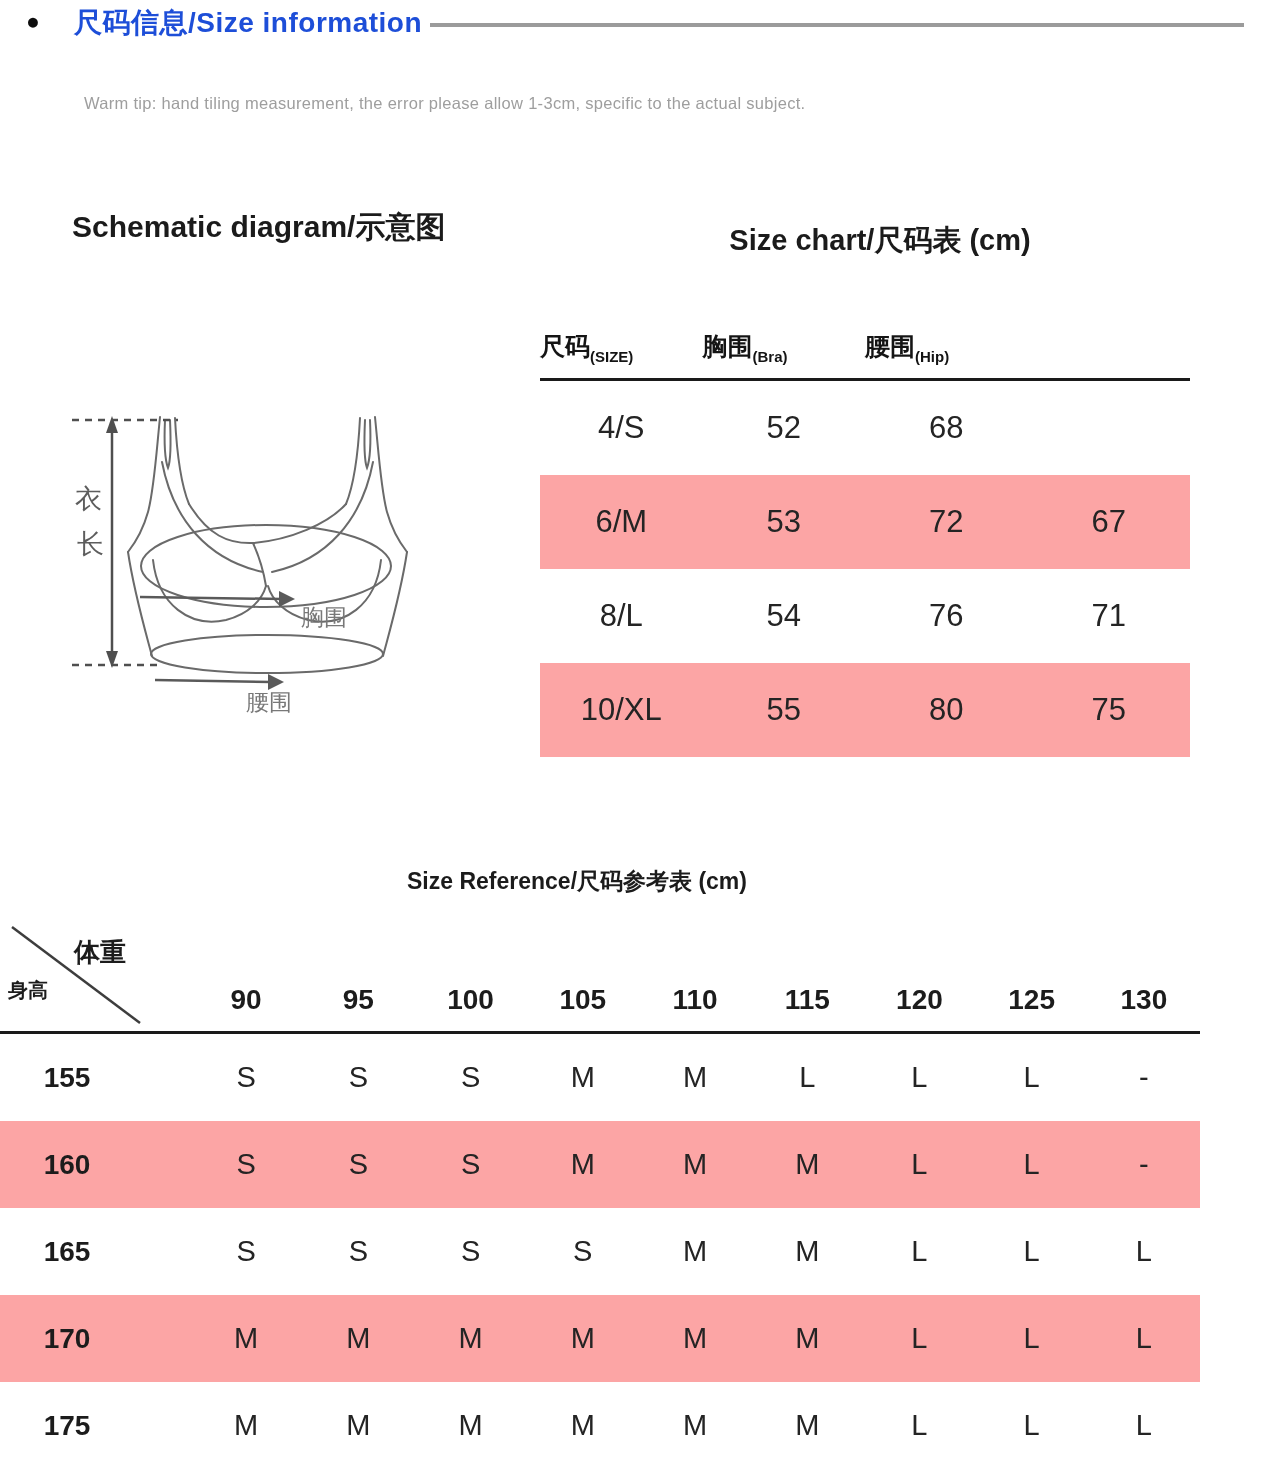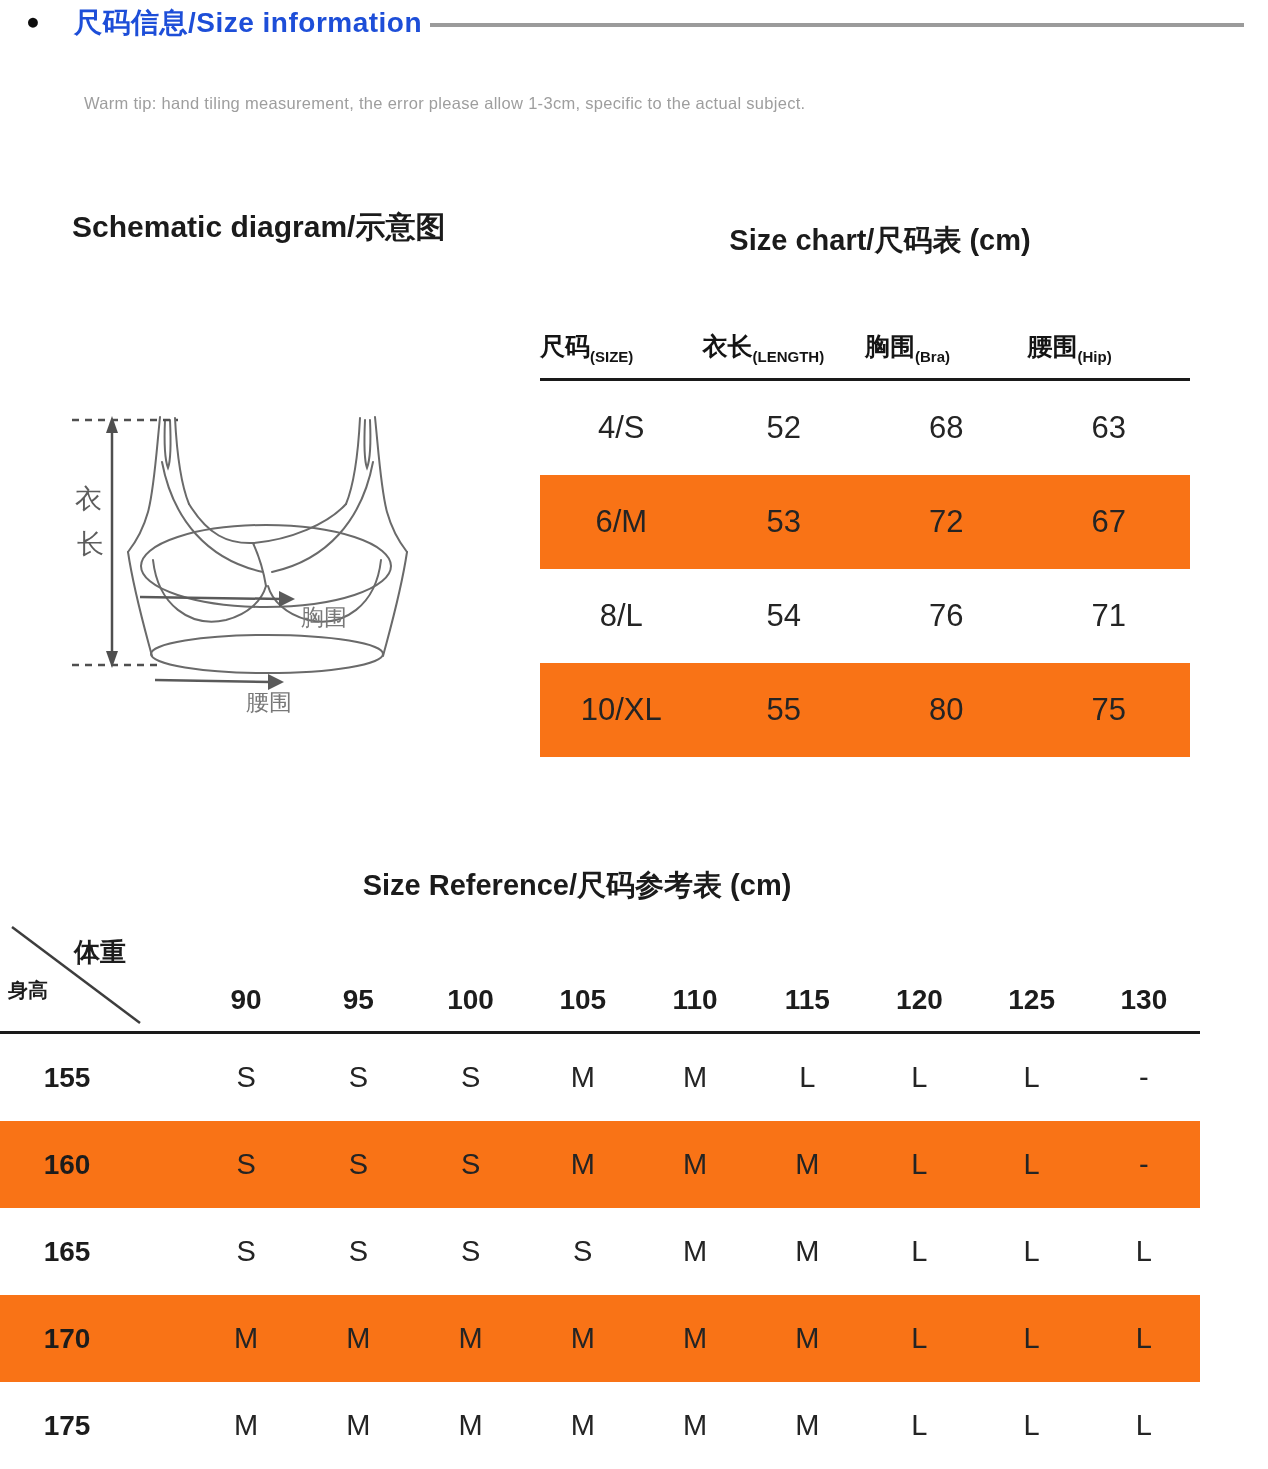--- a/index.html
+++ b/index.html
@@ -11,35 +11,35 @@
 
   
   .bullet{left:26px;top:8px;font-size:23px;color:#0d0d0d;}
   .main-title{left:74px;top:4px;font-size:28px;font-weight:700;letter-spacing:.5px;color:#1d4ed8;white-space:nowrap;}
   .hdr-rule{left:430px;top:23px;width:814px;height:4px;background:#9b9b9b;}
   .warm-tip{left:84px;top:94px;font-size:16.5px;color:#9e9e9e;letter-spacing:.3px;white-space:nowrap;}
 
   
   .schematic-title{left:72px;top:207px;font-size:30px;font-weight:700;color:#1b1b1b;white-space:nowrap;text-align:center;}
   .chart-title{left:560px;top:221px;width:640px;text-align:center;font-size:29px;font-weight:700;color:#1b1b1b;white-space:nowrap;}
-  .ref-title{left:277px;top:866px;width:600px;text-align:center;font-size:29px;font-weight:700;color:#1b1b1b;white-space:nowrap;}
+  .ref-title{left:277px;top:866px;width:600px;text-align:center;font-size:23px;font-weight:700;color:#1b1b1b;white-space:nowrap;}
 
   
   .schematic-box{left:58px;top:402px;width:460px;height:345px;}
 
   
   .chart-table{left:540px;top:308px;width:650px;}
   .ct-row{display:grid;grid-template-columns:repeat(4,1fr);}
   .ct-head{height:70px;border-bottom:3px solid #1a1a1a;}
   .ct-hcell{display:flex;flex-direction:row;align-items:center;justify-content:flex-start;padding-top:6px;}
   .ct-hcjk{font-size:25px;font-weight:700;color:#141414;}
   .ct-hen{font-size:15px;font-weight:700;color:#141414;margin-top:21px;}
   .ct-brow{height:94px;}
   .ct-cell{display:flex;align-items:center;justify-content:center;font-size:31px;color:#242424;}
-  .shaded{background:#f97316;}
+  .shaded{background:#fca5a5;}
 
   
   .ref-table{left:0px;top:925px;width:1200px;}
   .rf-row{display:grid;grid-template-columns:190px repeat(9,1fr);}
   .rf-head{height:106px;border-bottom:3px solid #1a1a1a;}
   .rf-hcell{display:flex;align-items:flex-end;justify-content:center;padding-bottom:16px;font-size:28px;font-weight:700;color:#1c1c1c;}
   .rf-corner{position:relative;}
   .rf-corner .w{position:absolute;left:74px;top:10px;font-size:26px;font-weight:700;color:#1c1c1c;}
   .rf-corner .h{position:absolute;left:8px;top:52px;font-size:20px;font-weight:700;color:#1c1c1c;}
   .rf-brow{height:87px;}
@@ -117,38 +117,33 @@
     </svg>
   </div>
 
   <div class="abs chart-table">
     <div class="ct-row ct-head">
       <div class="ct-hcell">
         <span class="ct-hcjk">尺码</span>
         <span class="ct-hen">(SIZE)</span>
       </div>
       <div class="ct-hcell">
-        <span class="ct-hcjk">衣长</span>
-        <span class="ct-hen">(LENGTH)</span>
-      </div>
-      <div class="ct-hcell">
         <span class="ct-hcjk">胸围</span>
         <span class="ct-hen">(Bra)</span>
       </div>
       <div class="ct-hcell">
         <span class="ct-hcjk">腰围</span>
         <span class="ct-hen">(Hip)</span>
       </div>
     </div>
 
     <div class="ct-row ct-brow">
       <div class="ct-cell">4/S</div>
       <div class="ct-cell">52</div>
       <div class="ct-cell">68</div>
-      <div class="ct-cell">63</div>
     </div>
     <div class="ct-row ct-brow shaded">
       <div class="ct-cell">6/M</div>
       <div class="ct-cell">53</div>
       <div class="ct-cell">72</div>
       <div class="ct-cell">67</div>
     </div>
     <div class="ct-row ct-brow">
       <div class="ct-cell">8/L</div>
       <div class="ct-cell">54</div>

